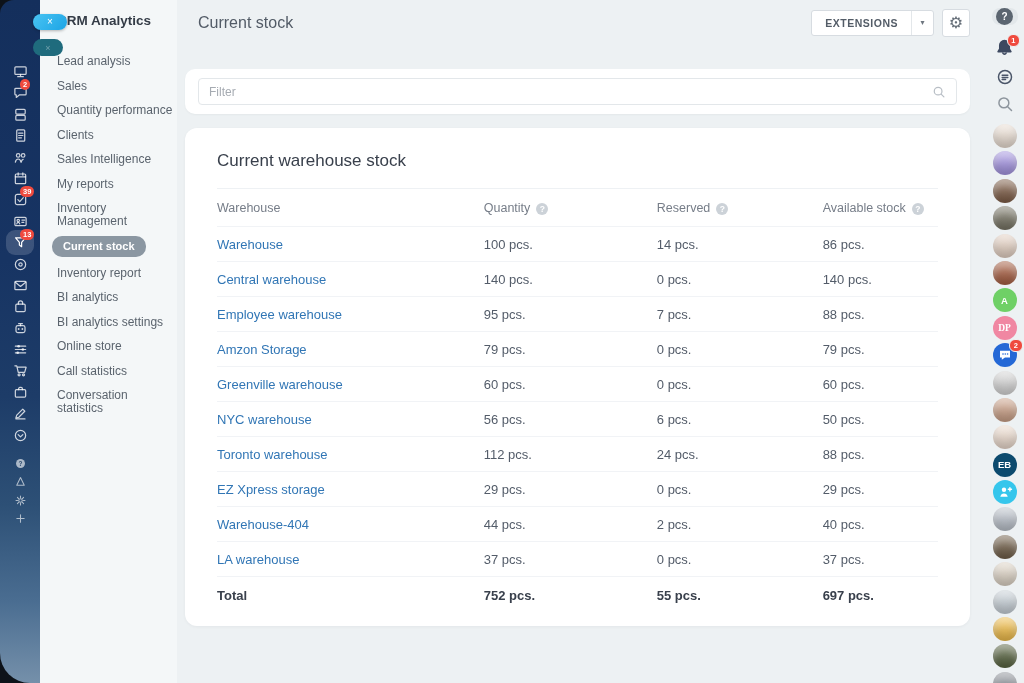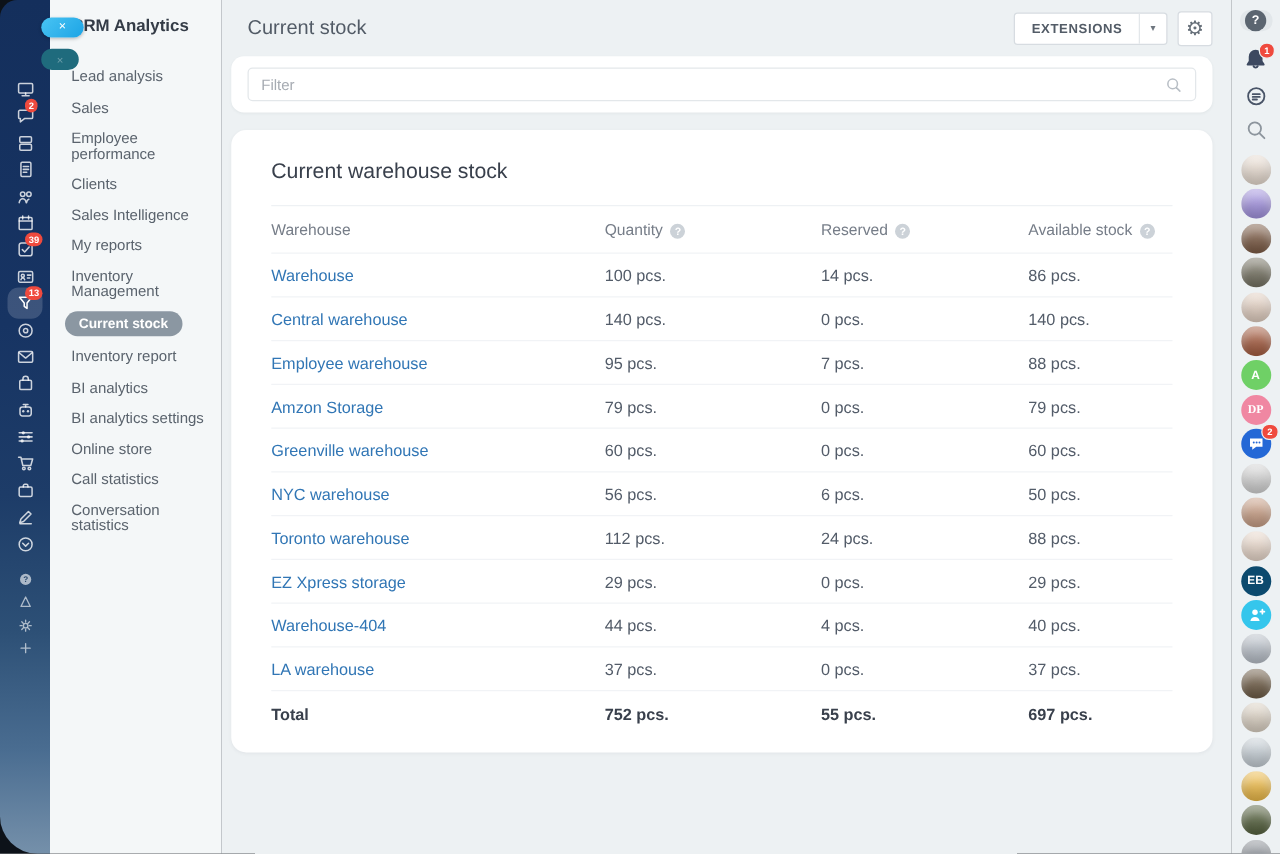--- a/index.html
+++ b/index.html
@@ -52,21 +52,21 @@
   .page-title { font-size:16px; color:#525b66; }
   .header-actions { margin-left:auto; display:flex; gap:8px; align-items:center; }
   .split-btn { display:flex; height:26px; background:#fff; border:1px solid #d7dce1; border-radius:3px; align-items:stretch; }
   .split-main { padding:0 13px; font-size:10.5px; font-weight:bold; letter-spacing:.5px; color:#535c67;
     display:flex; align-items:center; cursor:pointer; }
   .split-caret { width:22px; border-left:1px solid #e3e7ea; display:flex; align-items:center; justify-content:center;
     color:#6e767f; font-size:8px; cursor:pointer; }
   .gear-btn { width:28px; height:28px; background:#fff; border:1px solid #d7dce1; border-radius:3px;
     display:flex; align-items:center; justify-content:center; font-size:16px; color:#656e78; cursor:pointer; }
 
-  .filter-panel { background:#fff; border-radius:10px; padding:9px 13px; box-shadow:0 1px 2px rgba(60,70,80,.05); }
+  .filter-panel { background:#fff; border-radius:10px; padding:9px 13px; box-shadow:0 1px 2px rgba(60,70,80,.05);margin-top:24px; }
   .filter-box { position:relative; height:27px; border:1px solid #e3e7ea; border-radius:4px; background:#fff;
     display:flex; align-items:center; padding:0 10px; }
   .filter-box input { border:none; outline:none; flex:1; font-size:12px; color:#333;
     font-family:"Liberation Sans","DejaVu Sans",sans-serif; }
   .filter-box input::placeholder { color:#a6abb2; }
   .search-ic { color:#b8bec5; display:flex; }
 
   .card { margin-top:14px; background:#fff; border-radius:12px; padding:23px 32px 12px;
     box-shadow:0 1px 3px rgba(60,70,80,.06); min-height:472px; }
   .card-title { font-size:17px; color:#39404c; }
@@ -251,21 +251,21 @@
   </div>
   <div class="ghost-pill">
     <span>×</span>
   </div>
 
   <div class="menu">
     <div class="menu-title">CRM Analytics</div>
     <div class="menu-items">
         <div class="menu-item">Lead analysis</div>
         <div class="menu-item">Sales</div>
-        <div class="menu-item">Employee performance</div>
+        <div class="menu-item">Quantity performance</div>
         <div class="menu-item">Clients</div>
         <div class="menu-item">Sales Intelligence</div>
         <div class="menu-item">My reports</div>
         <div class="menu-item">Inventory Management</div>
         <div class="menu-item active">Current stock</div>
         <div class="menu-item child">Inventory report</div>
         <div class="menu-item">BI analytics</div>
         <div class="menu-item">BI analytics settings</div>
         <div class="menu-item">Online store</div>
         <div class="menu-item">Call statistics</div>
@@ -354,21 +354,21 @@
           </div>
           <div class="trow">
             <span><a class="link">EZ Xpress storage</a></span>
             <span>29 pcs.</span>
             <span>0 pcs.</span>
             <span>29 pcs.</span>
           </div>
           <div class="trow">
             <span><a class="link">Warehouse-404</a></span>
             <span>44 pcs.</span>
-            <span>4 pcs.</span>
+            <span>2 pcs.</span>
             <span>40 pcs.</span>
           </div>
           <div class="trow">
             <span><a class="link">LA warehouse</a></span>
             <span>37 pcs.</span>
             <span>0 pcs.</span>
             <span>37 pcs.</span>
           </div>
         </div>
       <div class="trow total">

